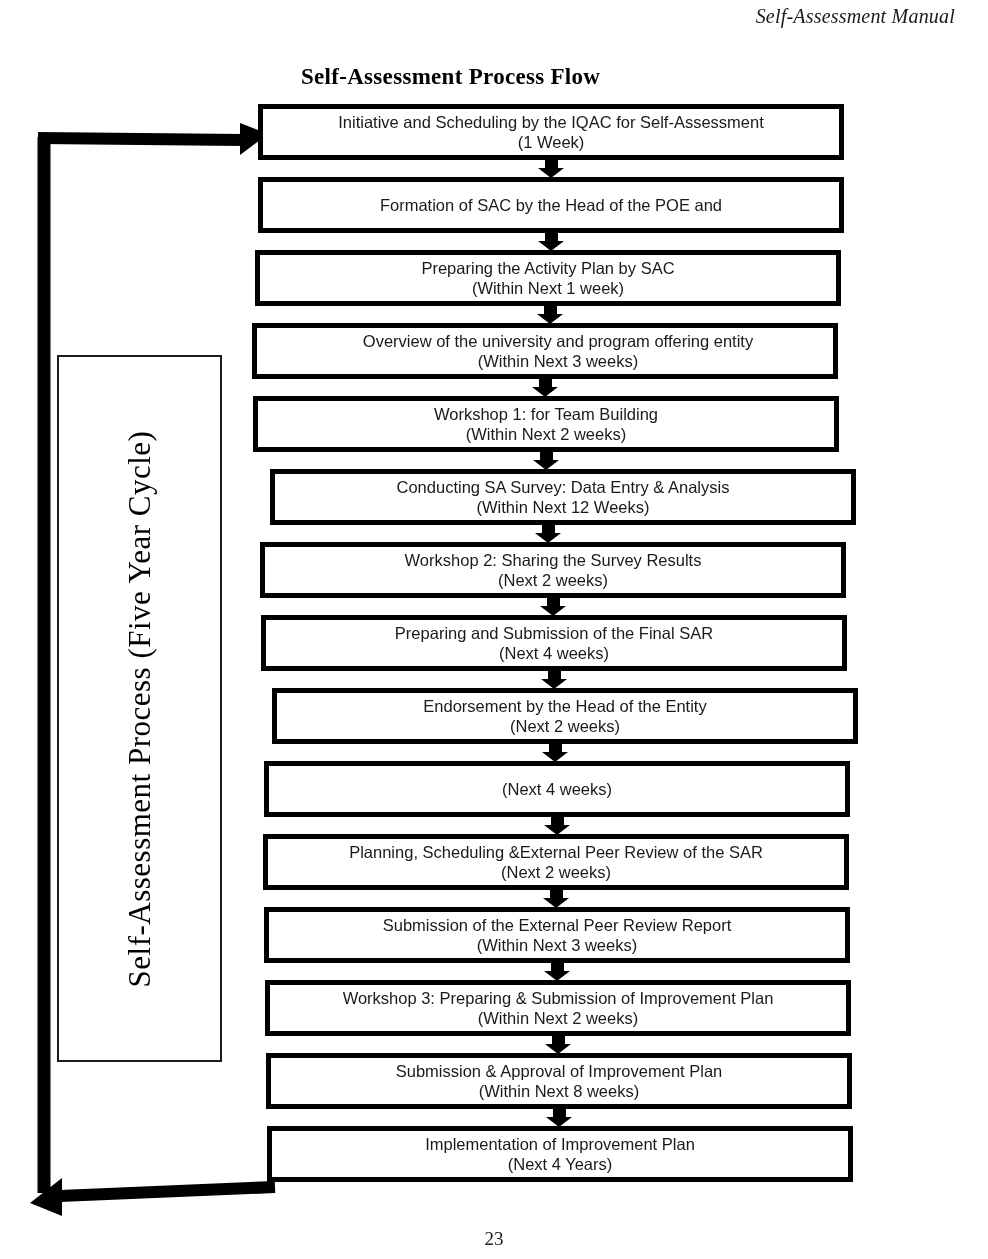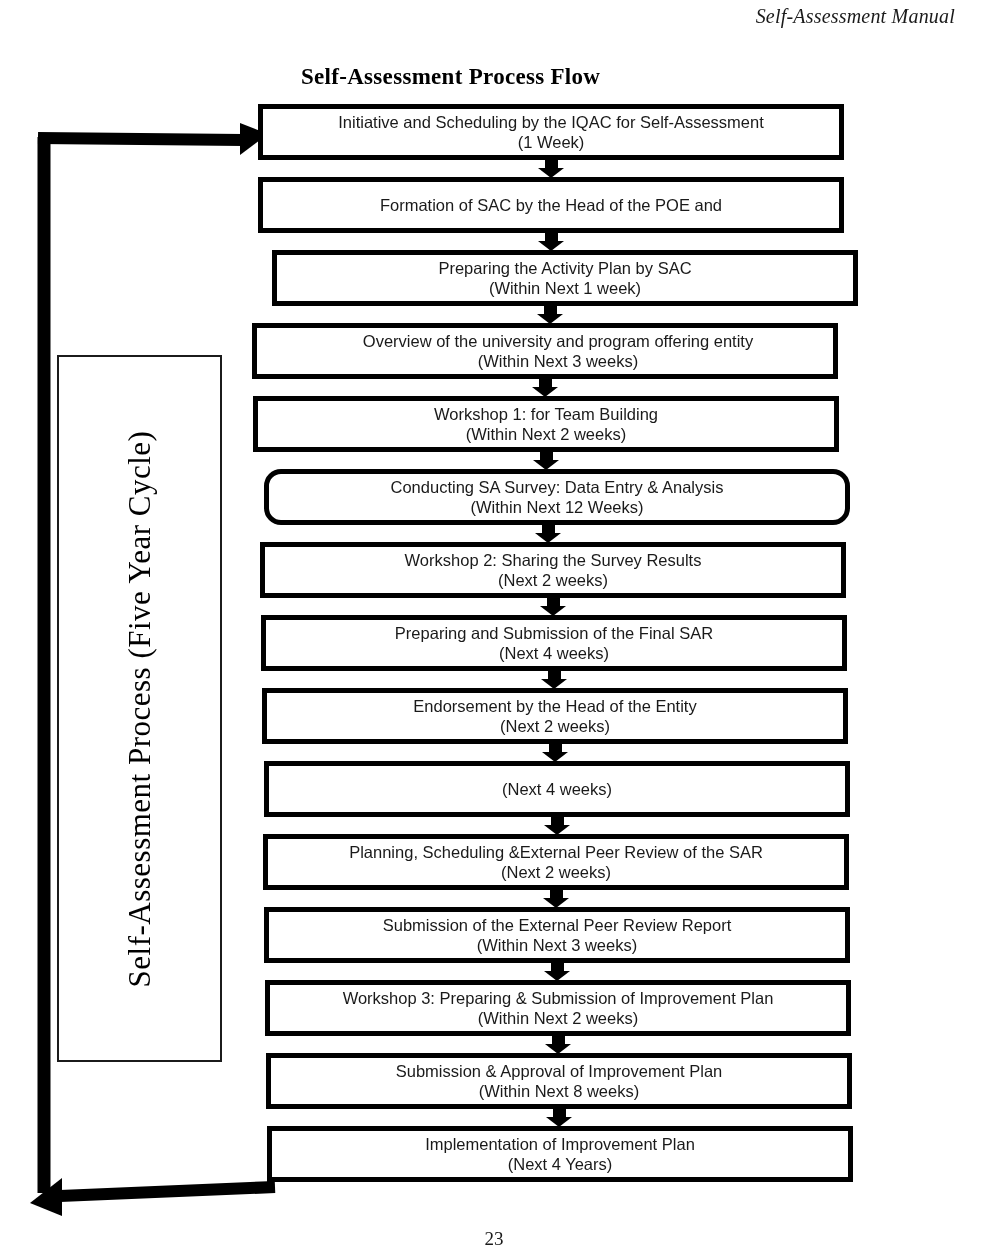--- a/index.html
+++ b/index.html
@@ -181,21 +181,21 @@
   </div>
 
   <div class="flow-step" style="margin-left:6px;">
     <span class="step-line">Formation of SAC by the Head of the POE and</span>
   </div>
   <div class="connector" style="margin-left:6px;">
     <div class="arrow-stem"></div>
       <div class="arrow-head"></div>
   </div>
 
-  <div class="flow-step" style="margin-left:20px;">
+  <div class="flow-step" style="margin-left:3px;">
     <span class="step-line">Preparing the Activity Plan by SAC</span>
     <span class="step-line">(Within Next 1 week)</span>
   </div>
   <div class="connector" style="margin-left:5px;">
     <div class="arrow-stem"></div>
       <div class="arrow-head"></div>
   </div>
 
   <div class="flow-step" style="margin-left:0px;padding-left:32px;">
     <span class="step-line">Overview of the university and program offering entity</span>
@@ -208,21 +208,21 @@
 
   <div class="flow-step" style="margin-left:1px;">
     <span class="step-line">Workshop 1: for Team Building</span>
     <span class="step-line">(Within Next 2 weeks)</span>
   </div>
   <div class="connector" style="margin-left:1px;">
     <div class="arrow-stem"></div>
       <div class="arrow-head"></div>
   </div>
 
-  <div class="flow-step" style="margin-left:12px;border-radius:17px;">
+  <div class="flow-step" style="margin-left:18px;">
     <span class="step-line">Conducting SA Survey: Data Entry &amp; Analysis</span>
     <span class="step-line">(Within Next 12 Weeks)</span>
   </div>
   <div class="connector" style="margin-left:3px;">
     <div class="arrow-stem"></div>
       <div class="arrow-head"></div>
   </div>
 
   <div class="flow-step" style="margin-left:8px;">
     <span class="step-line">Workshop 2: Sharing the Survey Results</span>
@@ -235,21 +235,21 @@
 
   <div class="flow-step" style="margin-left:9px;">
     <span class="step-line">Preparing and Submission of the Final SAR</span>
     <span class="step-line">(Next 4 weeks)</span>
   </div>
   <div class="connector" style="margin-left:9px;">
     <div class="arrow-stem"></div>
       <div class="arrow-head"></div>
   </div>
 
-  <div class="flow-step" style="margin-left:10px;align-items:center;">
+  <div class="flow-step" style="margin-left:20px;align-items:center;">
     <span class="step-line">Endorsement by the Head of the Entity</span>
     <span class="step-line">(Next 2 weeks)</span>
   </div>
   <div class="connector" style="margin-left:10px;">
     <div class="arrow-stem"></div>
       <div class="arrow-head"></div>
   </div>
 
   <div class="flow-step" style="margin-left:12px;">
     <span class="step-line">(Next 4 weeks)</span>

